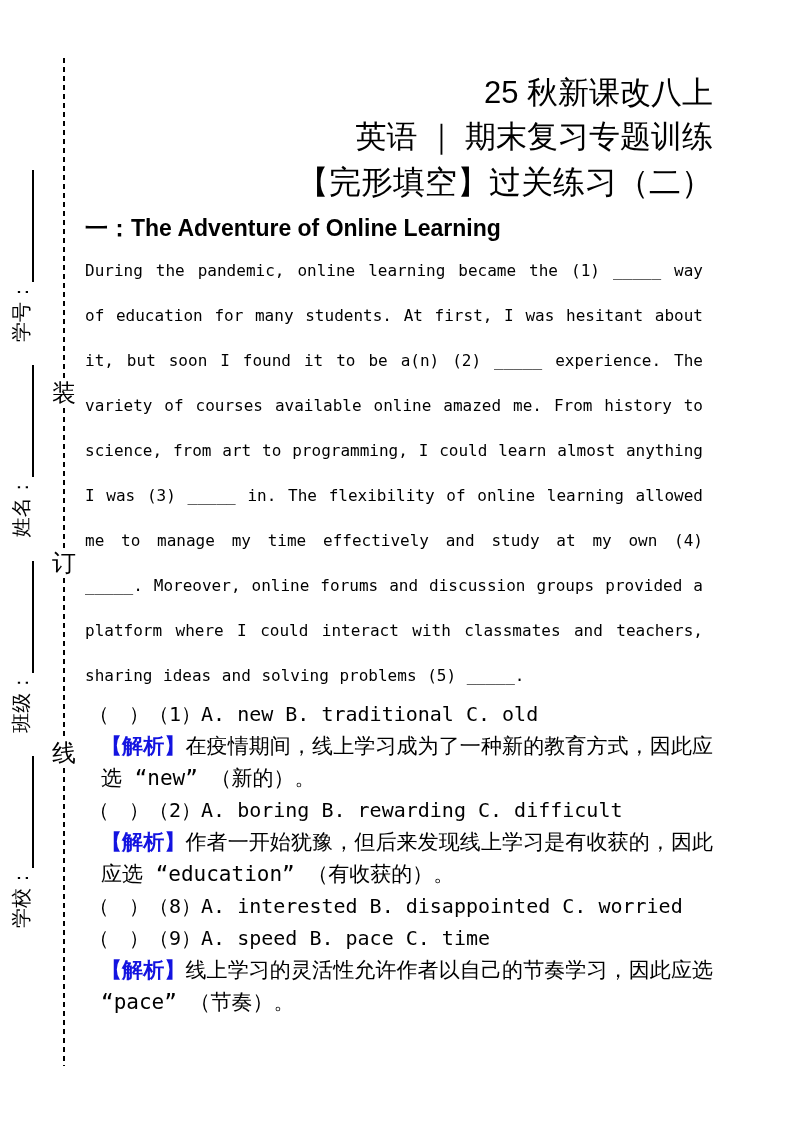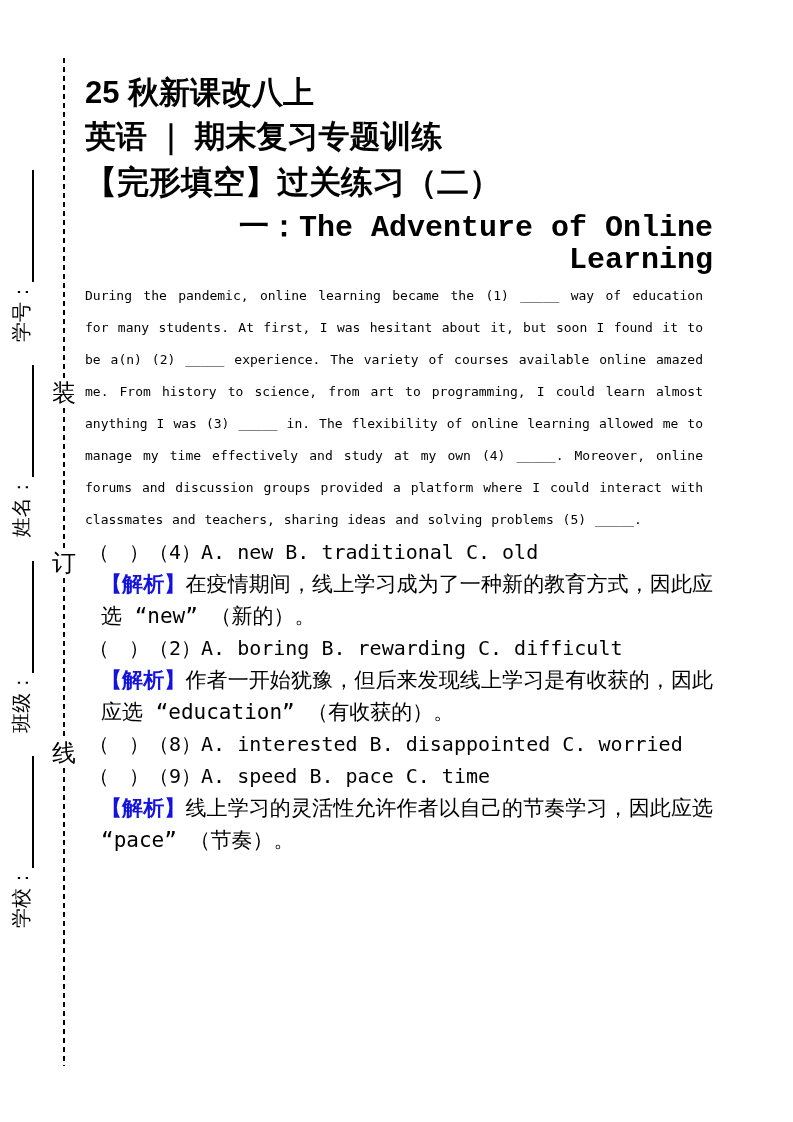--- a/index.html
+++ b/index.html
@@ -70,38 +70,38 @@
   }
 
   
   .main {
     position: absolute;
     left: 85px;
     top: 60px;
     width: 628px;
   }
   .t1, .t2, .t3 {
-    text-align: left;
-    font-weight: bold;
+    text-align: right;
+    font-weight: normal;
     font-family: "Liberation Sans", sans-serif;
   }
   .t1 { font-size: 31px; line-height: 42px; margin: 12px 0 2px; }
   .t2 { font-size: 31px; line-height: 42px; margin: 2px 0; }
   .t3 { font-size: 32px; line-height: 44px; margin: 2px 0; }
   .t4 {
-    text-align: right;
+    text-align: left;
     font-weight: bold;
-    font-size: 30px;
+    font-size: 23px;
     line-height: 32px;
     margin: 8px 0 4px;
-    font-family: Liberation Mono, monospace;
+    font-family: Liberation Sans, sans-serif;
   }
   .passage {
-    font-size: 13px;
-    line-height: 32px;
+    font-size: 16px;
+    line-height: 45px;
     text-align: justify;
     margin: 4px 10px 0 0;
     word-spacing: 1px;
   }
   .questions { margin-top: 0; }
   .q-options {
     font-size: 20px;
     line-height: 32px;
     padding-left: 4px;
     white-space: nowrap;
@@ -153,21 +153,21 @@
   <div class="t1">25 秋新课改八上</div>
   <div class="t2">英语 ｜ 期末复习专题训练</div>
   <div class="t3">【完形填空】过关练习（二）</div>
   <div class="t4">一：The Adventure of Online Learning</div>
 
   <p class="passage">During the pandemic, online learning became the (1) _____ way of education for many students. At first, I was hesitant about it, but soon I found it to be a(n) (2) _____ experience. The variety of courses available online amazed me. From history to science, from art to programming, I could learn almost anything I was (3) _____ in. The flexibility of online learning allowed me to manage my time effectively and study at my own (4) _____. Moreover, online forums and discussion groups provided a platform where I could interact with classmates and teachers, sharing ideas and solving problems (5) _____.</p>
 
   <div class="questions">
 
     <div class="question-item">
-      <div class="q-options">（　）（4）A. new B. traditional C. old</div>
+      <div class="q-options">（　）（1）A. new B. traditional C. old</div>
       <div class="analysis">
         <span class="analysis-tag">【解析】</span><span class="analysis-text">在疫情期间，线上学习成为了一种新的教育方式，因此应选 “new” （新的）。</span>
       </div>
     </div>
 
     <div class="question-item">
       <div class="q-options">（　）（2）A. boring B. rewarding C. difficult</div>
       <div class="analysis">
         <span class="analysis-tag">【解析】</span><span class="analysis-text">作者一开始犹豫，但后来发现线上学习是有收获的，因此应选 “education” （有收获的）。</span>
       </div>

